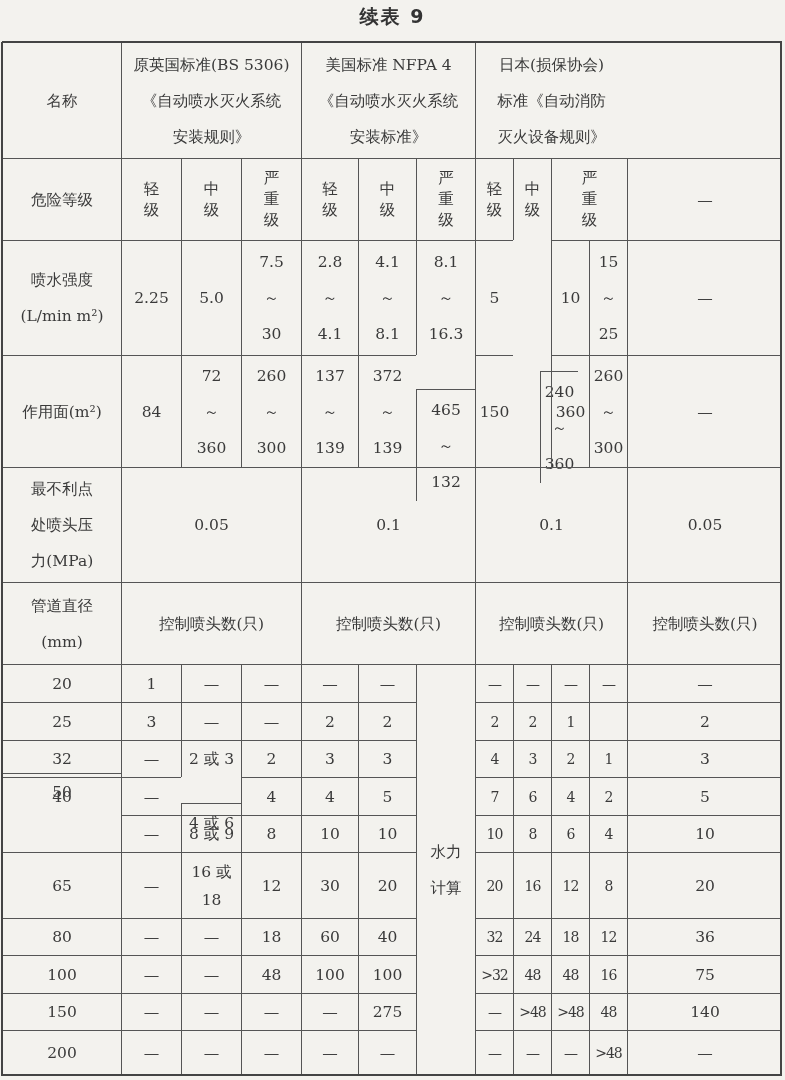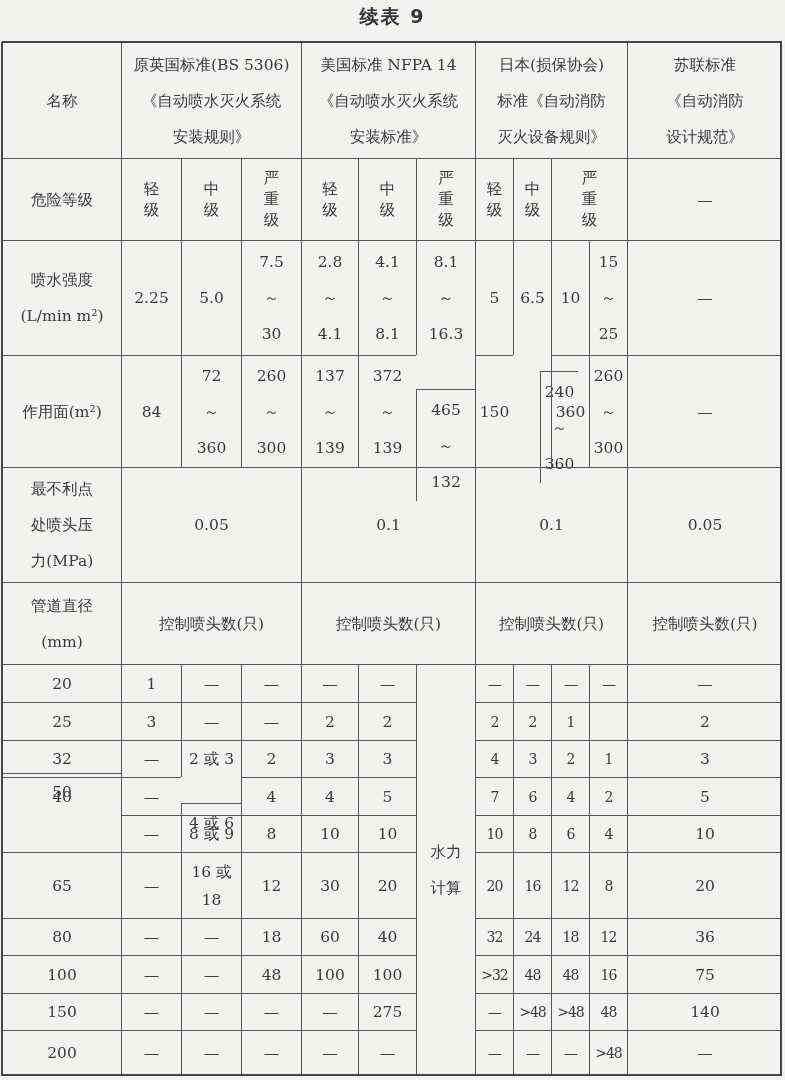--- a/index.html
+++ b/index.html
@@ -35,29 +35,26 @@
 <body>
 
 <div id="title">续表 9</div>
 
 <div id="grid">
 
   <div class="cell" style="left:2px;top:42px;width:119px;height:116px;">名称</div>
   <div class="cell" style="left:121px;top:42px;width:180px;height:116px;">原英国标准(BS 5306)
 《自动喷水灭火系统
 安装规则》</div>
-  <div class="cell" style="left:301px;top:42px;width:174px;height:116px;">美国标准 NFPA 14
+  <div class="cell" style="left:301px;top:42px;width:174px;height:116px;">美国标准 NFPA 4
 《自动喷水灭火系统
 安装标准》</div>
   <div class="cell" style="left:475px;top:42px;width:152px;height:116px;">日本(损保协会)
 标准《自动消防
 灭火设备规则》</div>
-  <div class="cell" style="left:627px;top:42px;width:155px;height:116px;">苏联标准
-《自动消防
-设计规范》</div>
 
   <div class="cell" style="left:2px;top:158px;width:119px;height:82px;">危险等级</div>
   <div class="cell tight" style="left:121px;top:158px;width:60px;height:82px;">轻
 级</div>
   <div class="cell tight" style="left:181px;top:158px;width:60px;height:82px;">中
 级</div>
   <div class="cell tight" style="left:241px;top:158px;width:60px;height:82px;">严
 重
 级</div>
   <div class="cell tight" style="left:301px;top:158px;width:57px;height:82px;">轻
@@ -86,21 +83,20 @@
   <div class="cell" style="left:301px;top:240px;width:57px;height:115px;">2.8
 ～
 4.1</div>
   <div class="cell" style="left:358px;top:240px;width:58px;height:115px;">4.1
 ～
 8.1</div>
   <div class="cell" style="left:416px;top:240px;width:59px;height:115px;">8.1
 ～
 16.3</div>
   <div class="cell" style="left:475px;top:240px;width:38px;height:115px;">5</div>
-  <div class="cell" style="left:513px;top:240px;width:38px;height:115px;">6.5</div>
   <div class="cell" style="left:551px;top:240px;width:38px;height:115px;">10</div>
   <div class="cell" style="left:589px;top:240px;width:38px;height:115px;">15
 ～
 25</div>
   <div class="cell" style="left:627px;top:240px;width:155px;height:115px;">—</div>
 
   <div class="cell" style="left:2px;top:355px;width:119px;height:112px;">作用面(m²)</div>
   <div class="cell" style="left:121px;top:355px;width:60px;height:112px;">84</div>
   <div class="cell" style="left:181px;top:355px;width:60px;height:112px;">72
 ～

